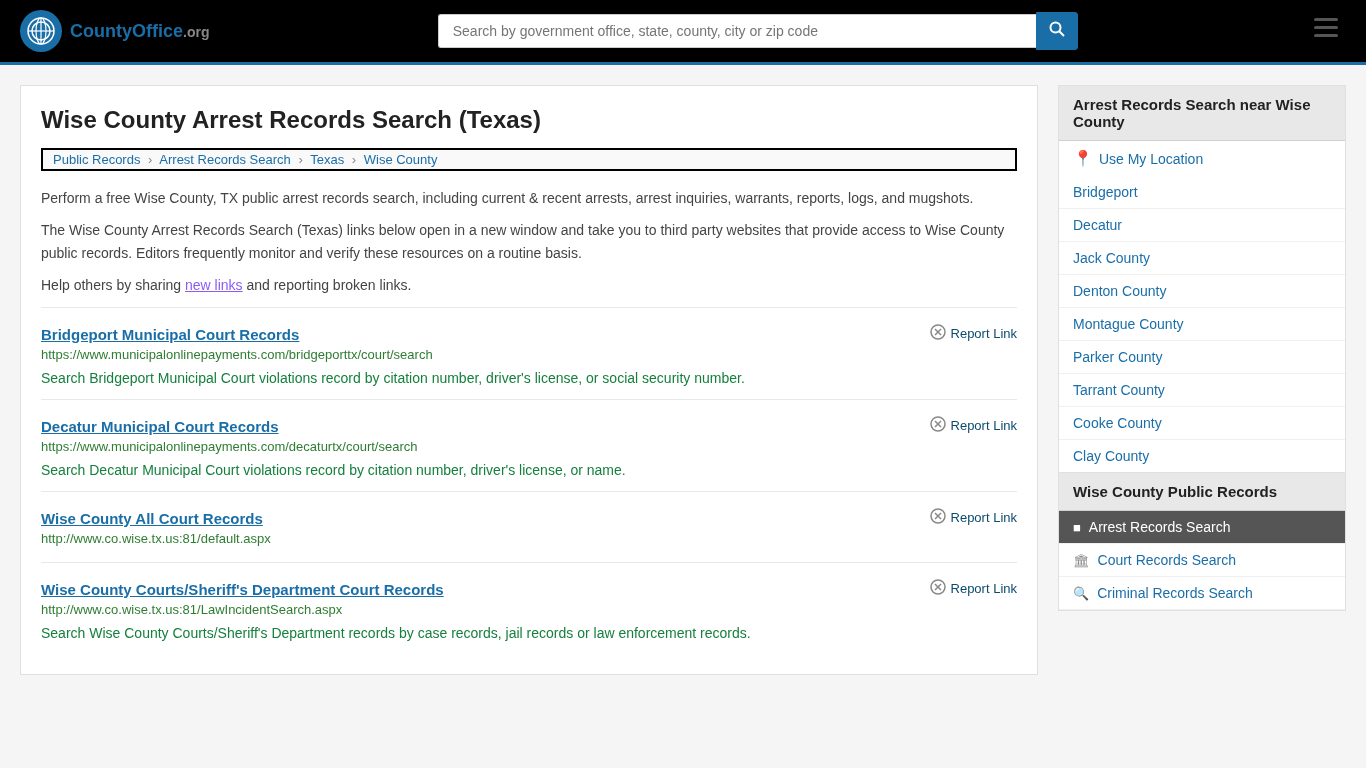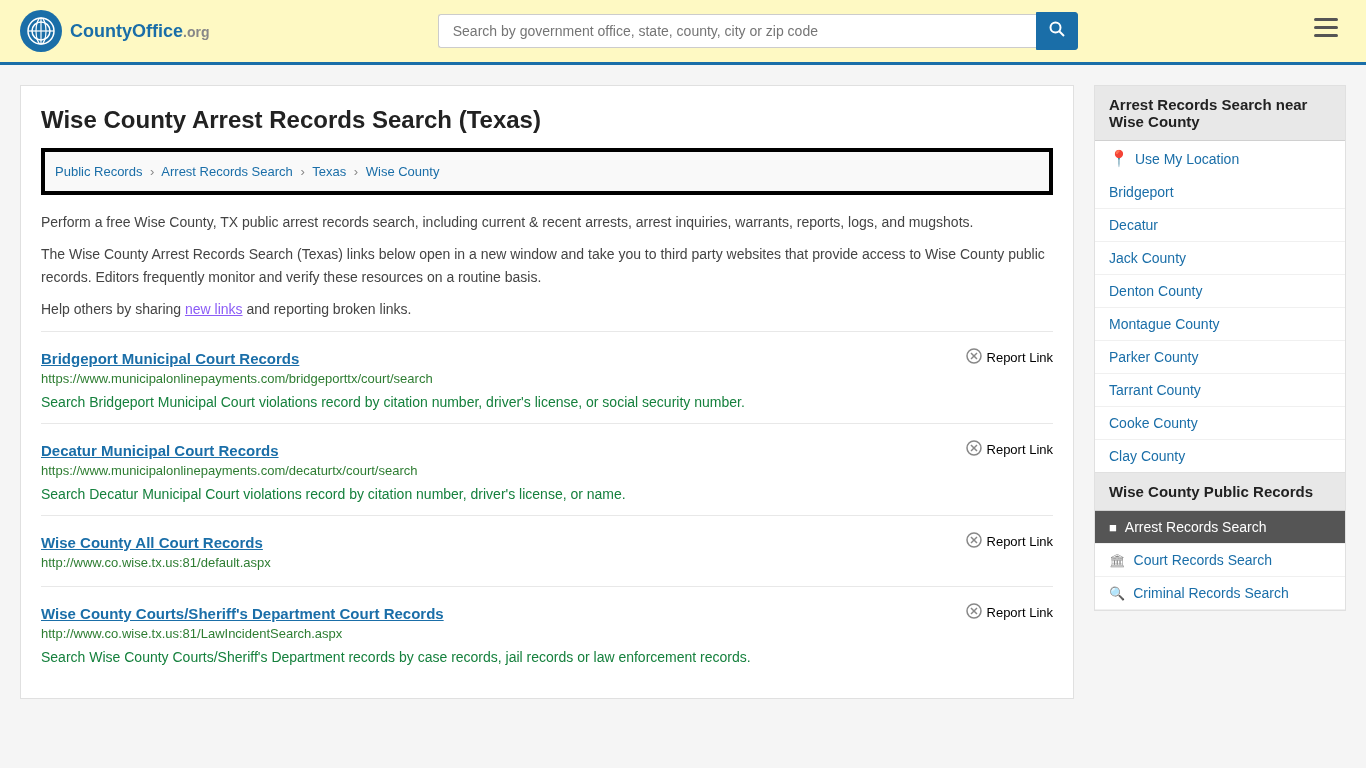--- a/index.html
+++ b/index.html
@@ -1,20 +1,20 @@
 <!DOCTYPE html>
 <html><head>
   <meta charset="utf-8">
   <style>
     * { box-sizing: border-box; margin: 0; padding: 0; }
     body { font-family: Arial, sans-serif; font-size: 14px; color: #333; background: #f5f5f5; }
 
     
     .header {
-      background: #fef9c3;
+      background: #000000;
       border-bottom: 3px solid #1a6ea8;
       padding: 10px 20px;
       display: flex;
       align-items: center;
       justify-content: space-between;
     }
     .logo-area {
       display: flex;
       align-items: center;
       gap: 8px;
@@ -89,23 +89,23 @@
     .page-title {
       font-size: 24px;
       font-weight: bold;
       color: #222;
       margin-bottom: 14px;
     }
     .breadcrumb {
       font-size: 13px;
       color: #555;
       margin-bottom: 16px;
-      padding: 12px 10px;
+      padding: 2px 10px;
       background: #f9f9f9;
-      border: 4px solid #000000;
+      border: 2px solid #000000;
     }
     .breadcrumb a { color: #1a6ea8; text-decoration: none; }
     .breadcrumb span { color: #888; margin: 0 4px; }
 
     .description { margin-bottom: 10px; font-size: 14px; line-height: 1.6; color: #444; }
     .description a { color: #8b5cf6; }
 
     
     .record-item {
       border-top: 1px solid #e8e8e8;
@@ -121,32 +121,32 @@
       font-size: 15px;
       font-weight: bold;
       color: #1a6ea8;
       text-decoration: underline;
       cursor: pointer;
     }
     .report-link {
       display: flex;
       align-items: center;
       gap: 5px;
-      color: #000000;
+      color: #0c4a6e;
       font-size: 13px;
       cursor: pointer;
       white-space: nowrap;
     }
     .report-icon { font-size: 14px; }
     .record-url { color: #2e7d32; font-size: 13px; margin-bottom: 6px; }
     .record-desc { font-size: 14px; color: #15803d; line-height: 1.5; }
 
     
     .sidebar {
-      width: 252px;
+      width: 288px;
       flex-shrink: 0;
     }
     .sidebar-section {
       background: #fff;
       border: 1px solid #e0e0e0;
       margin-bottom: 0;
     }
     .sidebar-section-title {
       background: #e8e8e8;
       padding: 10px 14px;

